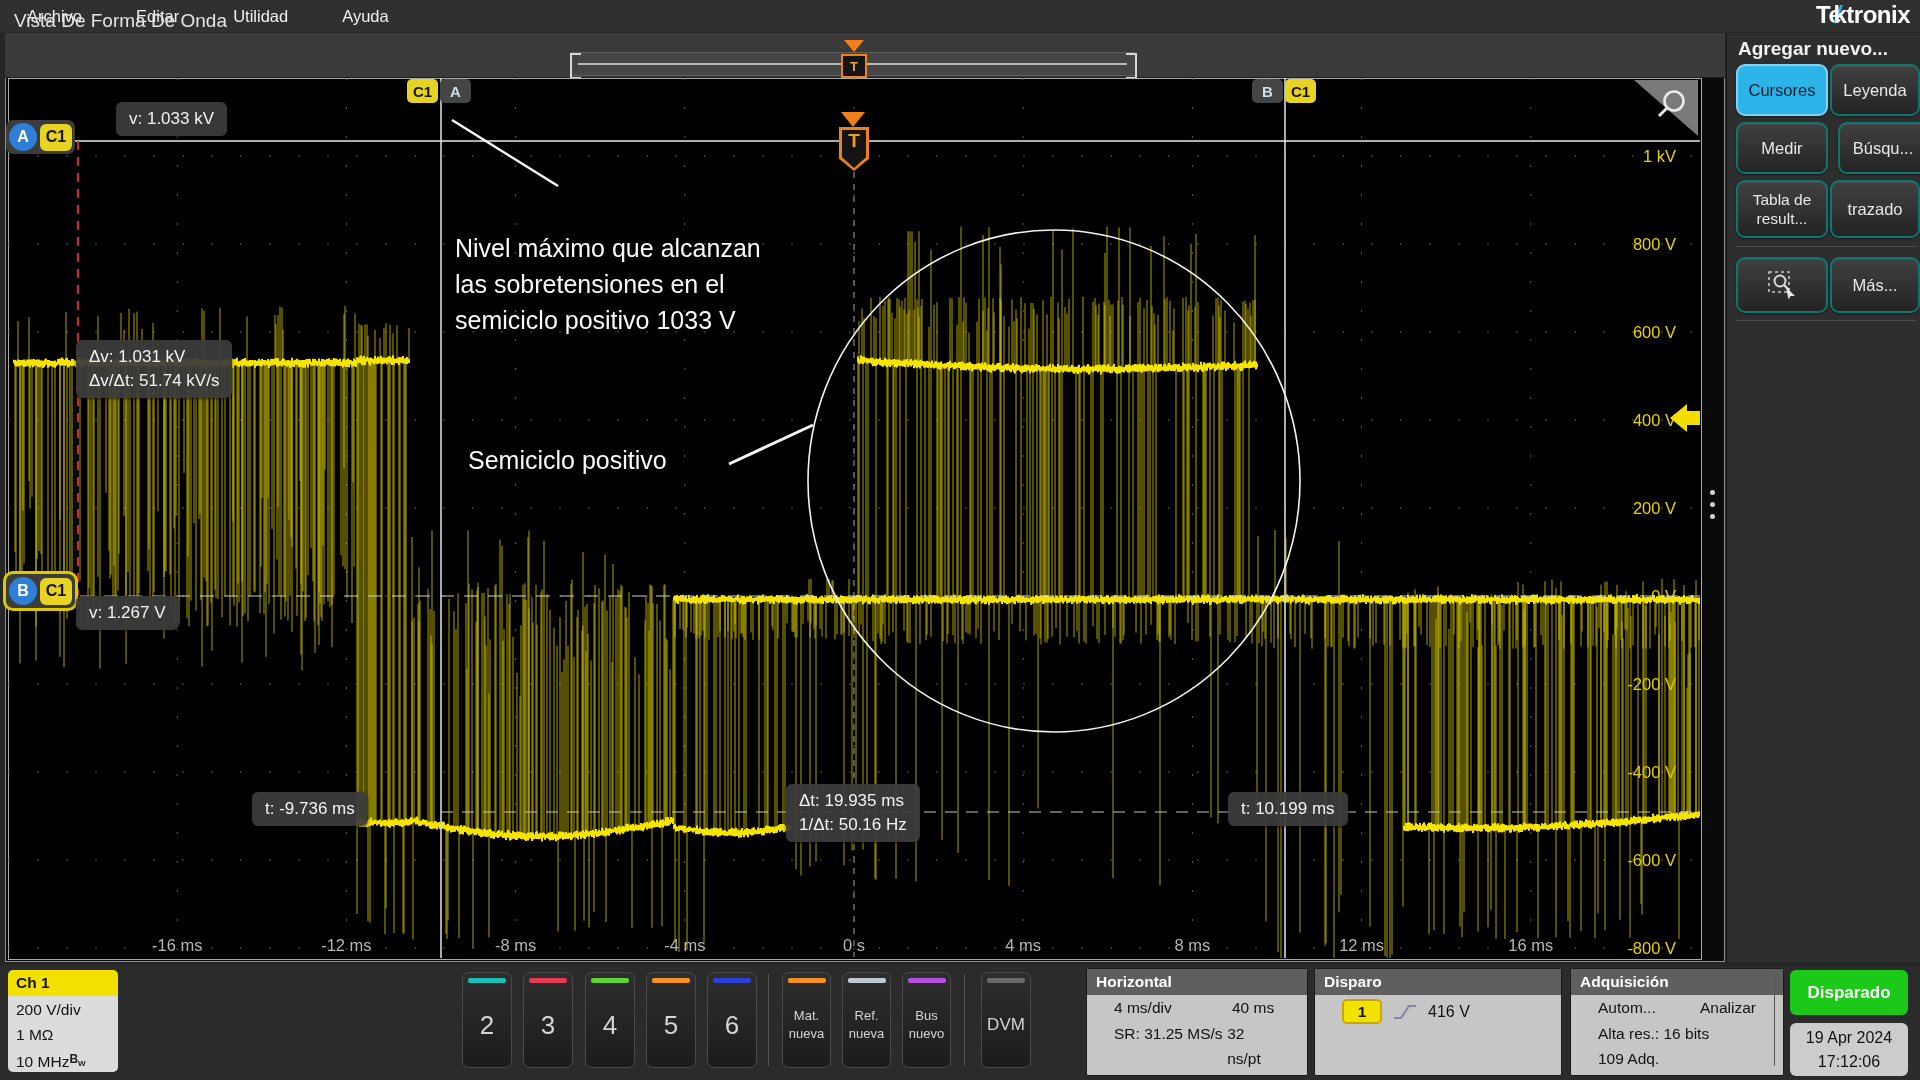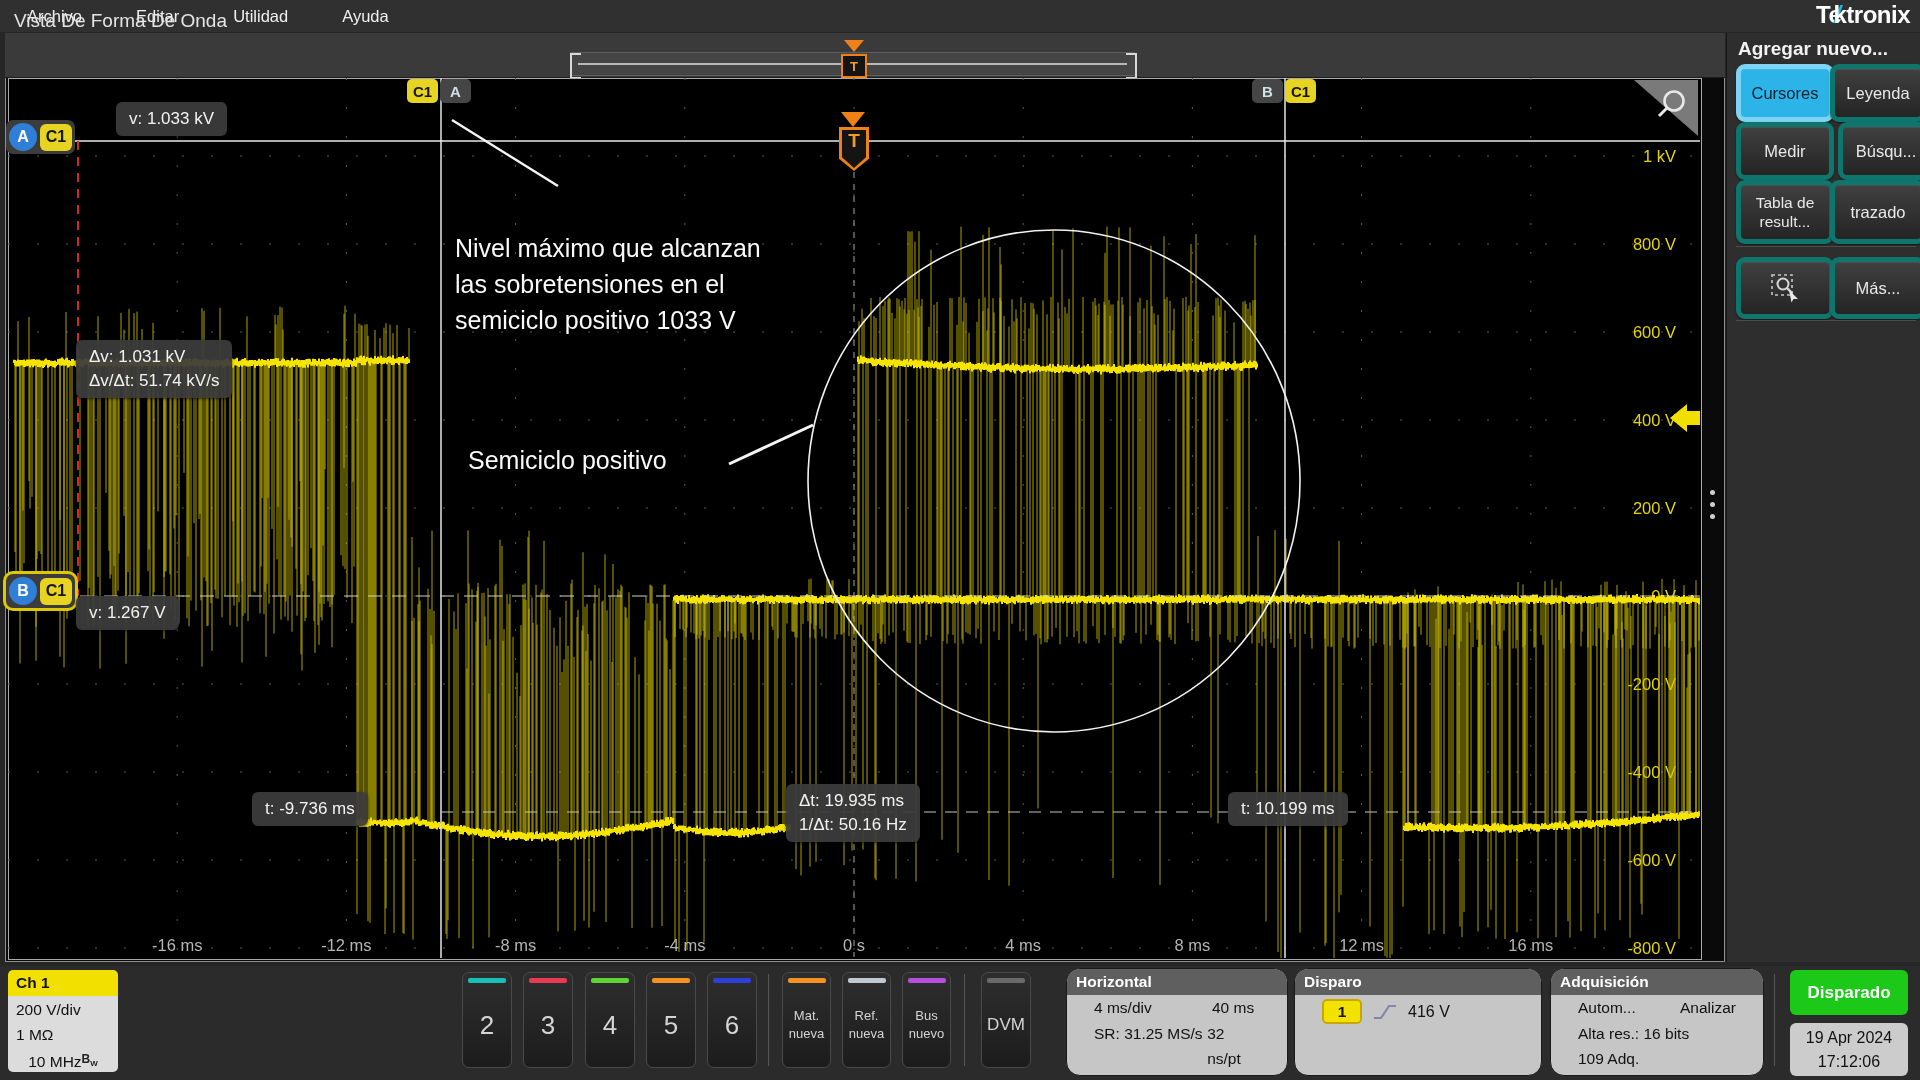--- a/index.html
+++ b/index.html
@@ -45,40 +45,40 @@
   .top-pair{position:absolute;display:flex;gap:2px;top:79px;}
   
   #note{position:absolute;left:455px;top:230px;color:#fafafa;font-size:25px;line-height:36px;}
   #callout{position:absolute;left:468px;top:446px;color:#fafafa;font-size:25px;}
   
   #splitter{position:absolute;left:1702px;top:78px;width:22px;height:880px;}
   #splitter .dot{position:absolute;left:8px;width:5px;height:5px;border-radius:50%;background:#cfcfcf;}
   
   #sidebar{position:absolute;left:1726px;top:33px;width:194px;height:929px;background:#2e2e2e;border-left:1px solid #171717;box-sizing:border-box;}
   #sb-header{position:absolute;left:1738px;top:38px;color:#f2f2f2;font-weight:bold;font-size:19px;}
-  .sb-btn{position:absolute;background:linear-gradient(#404040,#242424);border:5px solid #0f766e;border-radius:9px;
+  .sb-btn{position:absolute;background:linear-gradient(#404040,#242424);border:2px solid #0f766e;border-radius:9px;
     color:#e8e8e8;font-size:16.5px;display:flex;align-items:center;justify-content:center;text-align:center;
     box-shadow:inset 0 1px 0 rgba(255,255,255,.08),0 1px 2px rgba(0,0,0,.5);cursor:pointer;line-height:19px;}
   .sb-btn.selected{background:#2cb3e8;color:#06222e;border-color:#7ed4f2;}
   .sb-div{position:absolute;left:1736px;width:180px;height:1px;background:#4c4c4c;}
   
   #bottombar{position:absolute;left:0;top:966px;width:1920px;height:114px;background:#2b2b2b;}
   #ch1{position:absolute;left:8px;top:970px;width:110px;height:102px;border-radius:5px;overflow:hidden;font-size:15.5px;}
   #ch1 .hd{background:#f2e000;color:#141200;font-weight:bold;height:26px;line-height:26px;padding-left:8px;}
   #ch1 .bd{background:#dcdcdc;color:#111;height:76px;padding:1px 8px;box-sizing:border-box;line-height:25px;}
-  .bwrow{display:flex;justify-content:center;align-items:center;}
+  .bwrow{display:flex;justify-content:flex-start;align-items:center;}
   .bw{font-size:12px;font-weight:bold;color:#222;}
   .bw .sub{font-size:8px;vertical-align:sub;}
   .chbtn{position:absolute;top:972px;width:50px;height:96px;background:linear-gradient(#2e2e2e,#1c1c1c);
     border:1px solid #4a4a4a;border-radius:7px;color:#d4d4d4;display:flex;flex-direction:column;align-items:center;cursor:pointer;box-sizing:border-box;}
   .chbtn .stripe{margin-top:5px;width:38px;height:5px;border-radius:2px;}
   .chbtn .num{flex:1;display:flex;align-items:center;font-size:26px;}
   .chbtn .two{flex:1;display:flex;flex-direction:column;align-items:center;justify-content:center;font-size:13px;line-height:18px;}
   .vsep{position:absolute;top:974px;width:1px;height:92px;background:#565656;}
-  .panel{position:absolute;top:968px;height:108px;background:#c6c6c6;border-radius:14px;overflow:hidden;font-size:15.5px;color:#111;box-sizing:border-box;border:1px solid #1a1a1a;}
+  .panel{position:absolute;top:968px;height:108px;background:#c6c6c6;border-radius:2px;overflow:hidden;font-size:15.5px;color:#111;box-sizing:border-box;border:1px solid #1a1a1a;margin-left:20px;}
   .panel .phd{background:#5f5f5f;color:#fff;font-weight:bold;height:26px;line-height:26px;padding-left:9px;}
   .panel .prow{display:flex;padding:0 27px;line-height:25.5px;}
   .panel .prow .c1col{width:118px;}
   .tpin{display:inline-block;width:15px;height:16px;background:#f08018;color:#fff;font-size:11px;font-weight:bold;text-align:center;line-height:14px;
     clip-path:polygon(0 0,100% 0,100% 70%,50% 100%,0 70%);margin-right:4px;vertical-align:-3px;}
   .pill1{display:inline-flex;width:36px;height:21px;background:#f2e200;border:2px solid #c9a700;border-radius:5px;color:#141200;font-weight:bold;
     align-items:center;justify-content:center;margin-right:10px;}
   #disparado{position:absolute;left:1790px;top:970px;width:118px;height:45px;background:#1dc918;border-radius:6px;
     color:#fff;font-weight:bold;font-size:17px;display:flex;align-items:center;justify-content:center;}
   #datetime{position:absolute;left:1790px;top:1023px;width:118px;height:53px;background:#cccccc;border-radius:6px;

